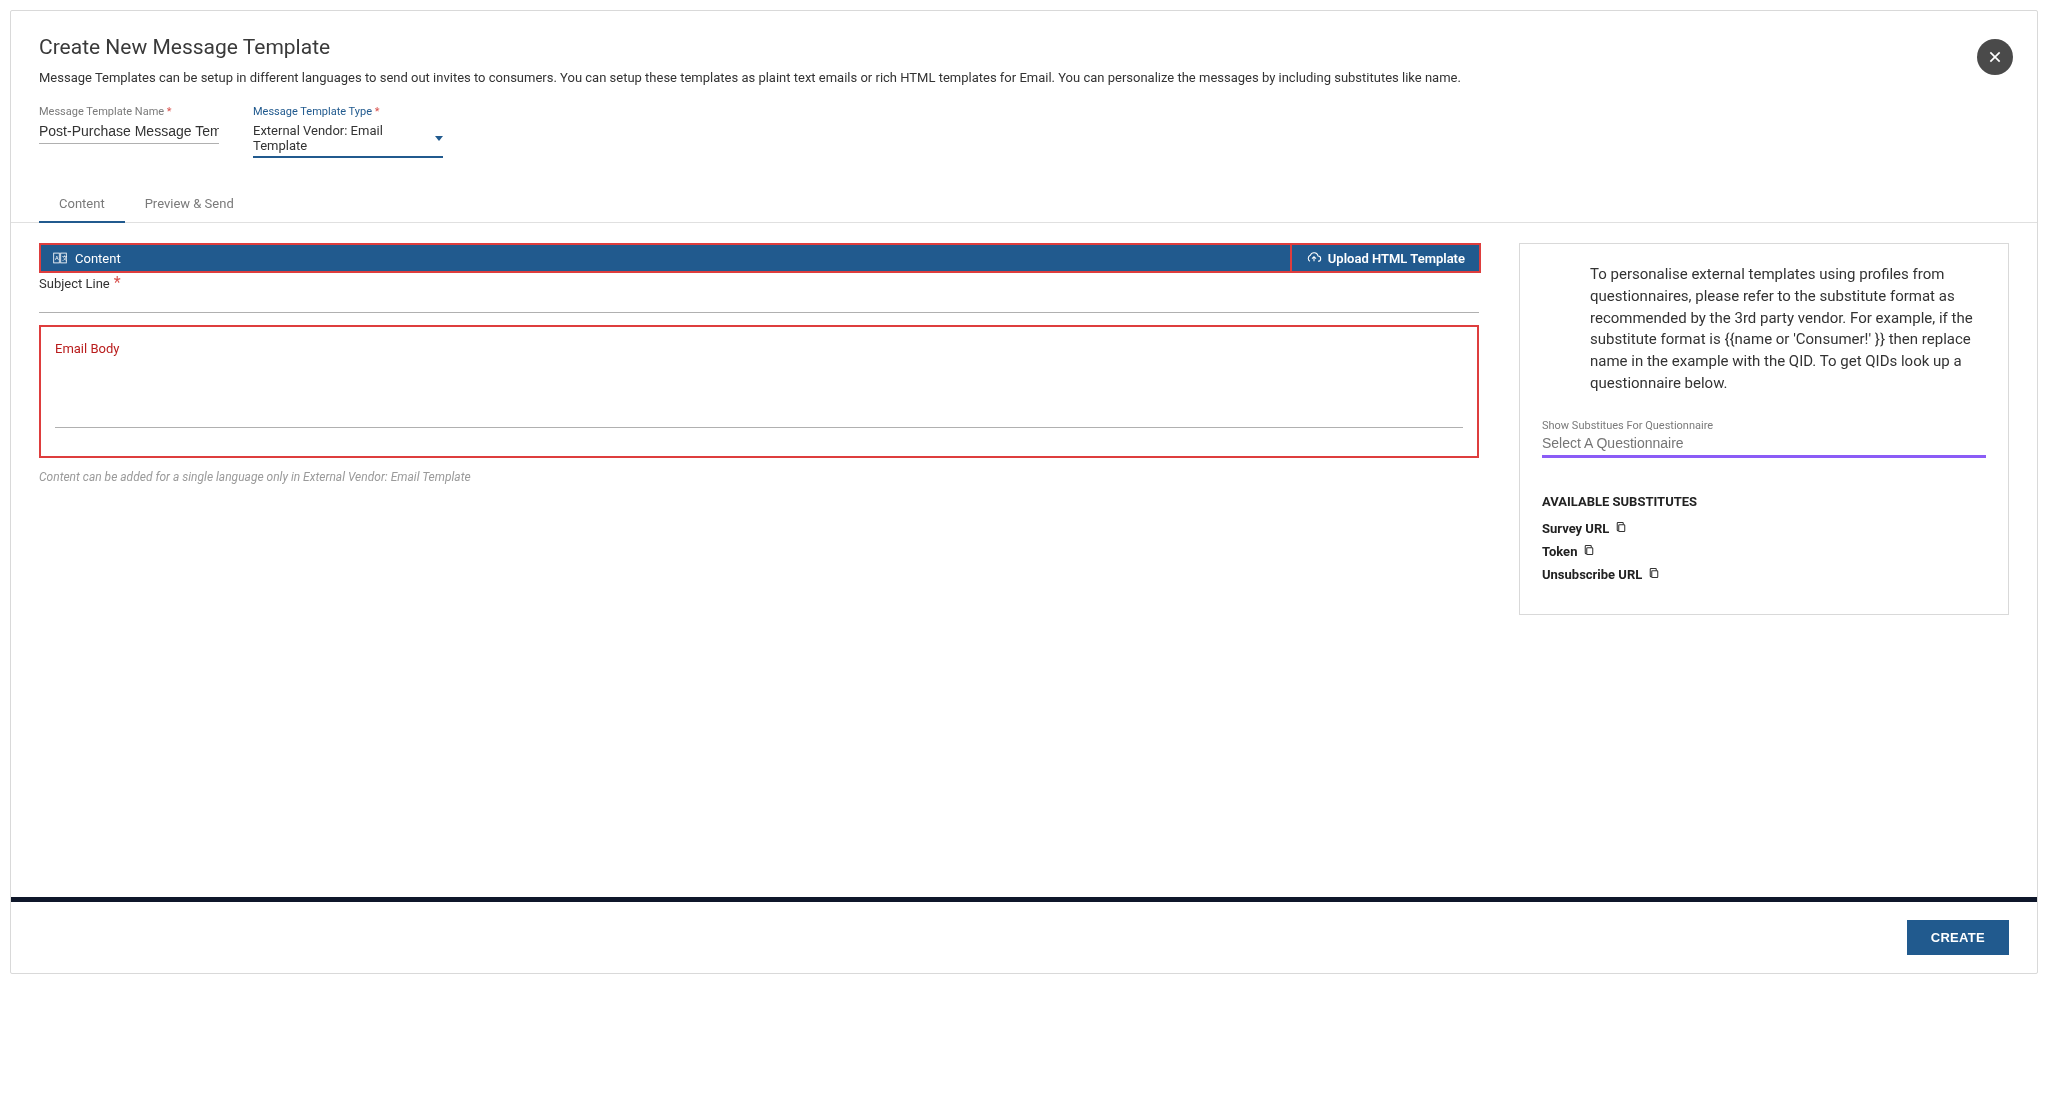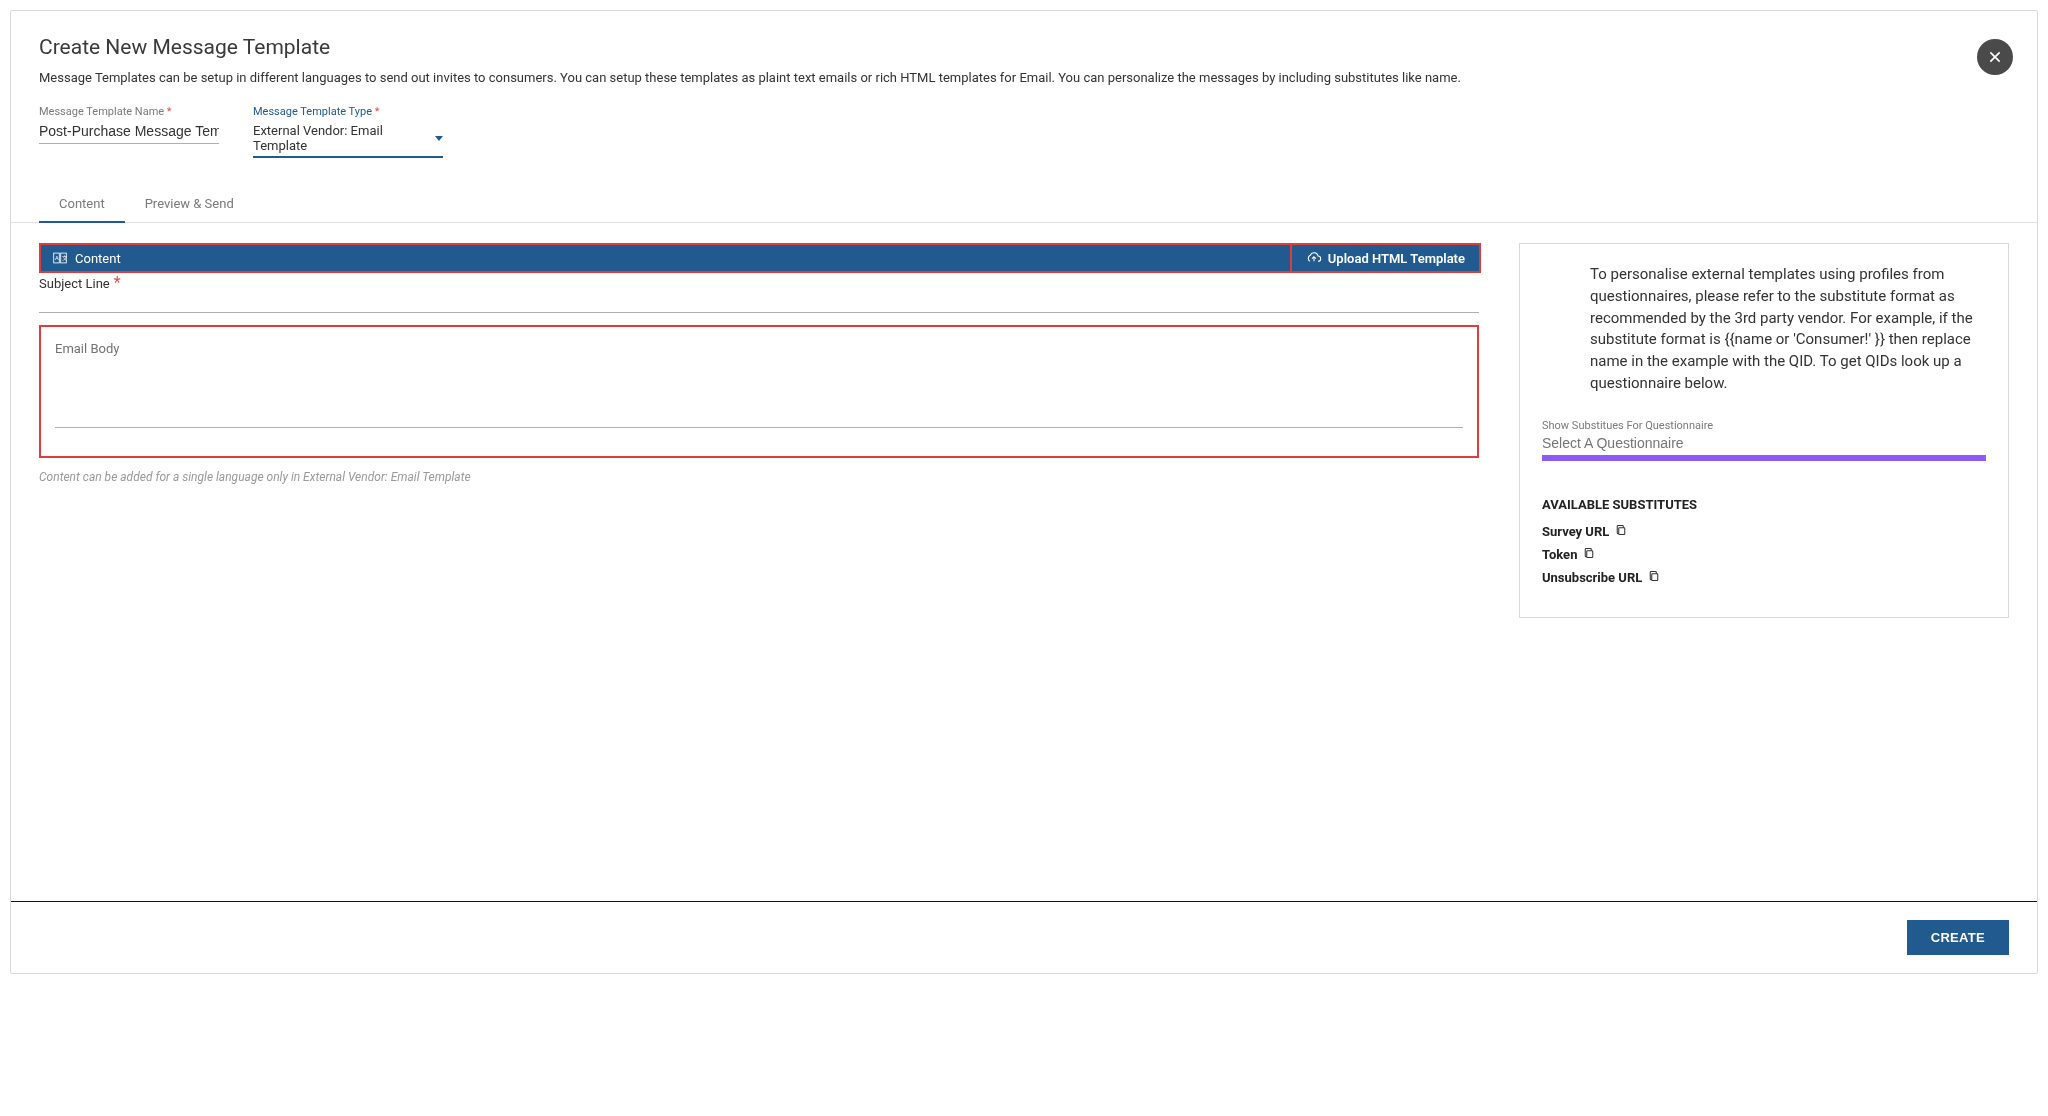--- a/index.html
+++ b/index.html
@@ -156,21 +156,21 @@
     height: 20px;
     background: transparent;
     outline: none;
     font-size: 13px;
   }
   .email-body-wrap {
     border: 2px solid #de3d3d;
     margin-top: 12px;
     padding: 14px 14px 24px 14px;
   }
-  .email-body-label { font-size: 13px; color: #737373; }
+  .email-body-label { font-size: 13px; color: #b91c1c; }
   .email-body-area {
     border: none;
     border-bottom: 1px solid #b0b0b0;
     width: 100%;
     height: 70px;
     background: transparent;
     outline: none;
     resize: none;
     font-size: 13px;
     margin-top: 2px;
@@ -189,21 +189,21 @@
   .right-desc {
     font-size: 15px;
     color: #333;
     line-height: 1.45;
     margin-left: 48px;
   }
   .sub-block { margin-top: 24px; }
   .sub-label { font-size: 11px; color: #7a7a7a; }
   .sub-select {
     border: none;
-    border-bottom: 6px solid #8b5cf6;
+    border-bottom: 3px solid #8b5cf6;
     width: 100%;
     font-size: 14px;
     color: #777;
     padding: 3px 0 4px 0;
     background: transparent;
     outline: none;
     cursor: pointer;
   }
   .avail-title {
     font-size: 13px;
@@ -215,21 +215,21 @@
   .sub-item {
     font-size: 13px;
     font-weight: 700;
     color: #222;
     display: flex;
     gap: 6px;
     padding: 4px 0;
   }
   .copy-icon svg { width: 12px; height: 12px; display:block;}
   .footer {
-    border-top: 1px solid #0f172a;
+    border-top: 5px solid #0f172a;
     padding: 18px 28px;
     display: flex;
     justify-content: flex-end;
     margin: 0;
   }
   .create-btn {
     background: #215a8e;
     color: #fff;
     font-size: 13px;
     font-weight: 700;

